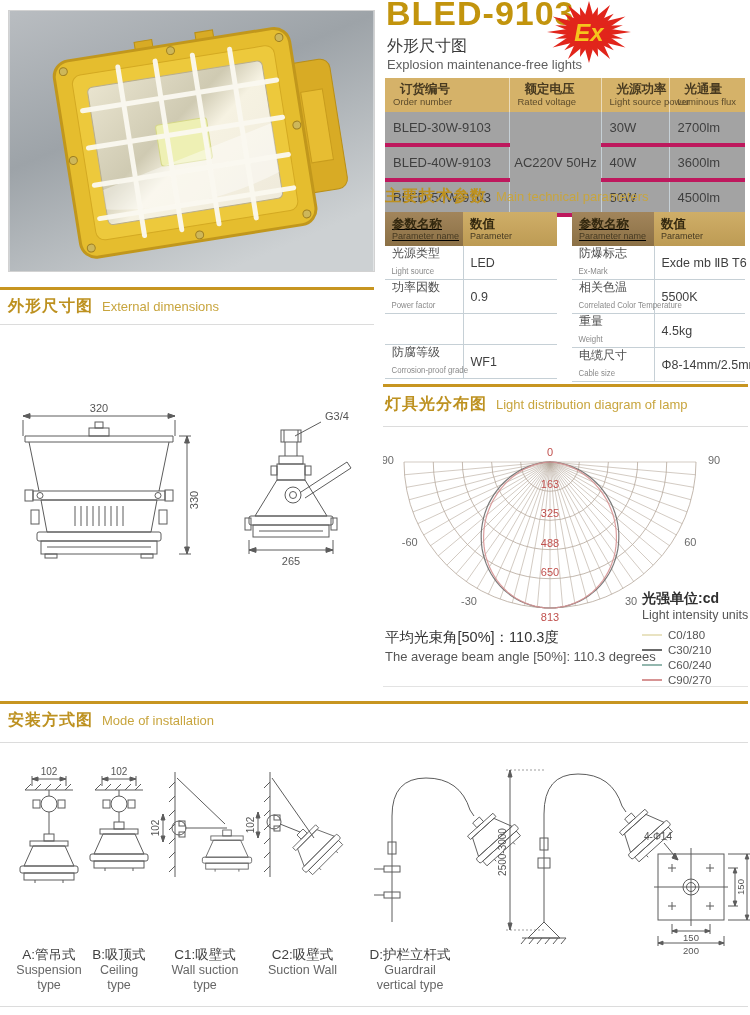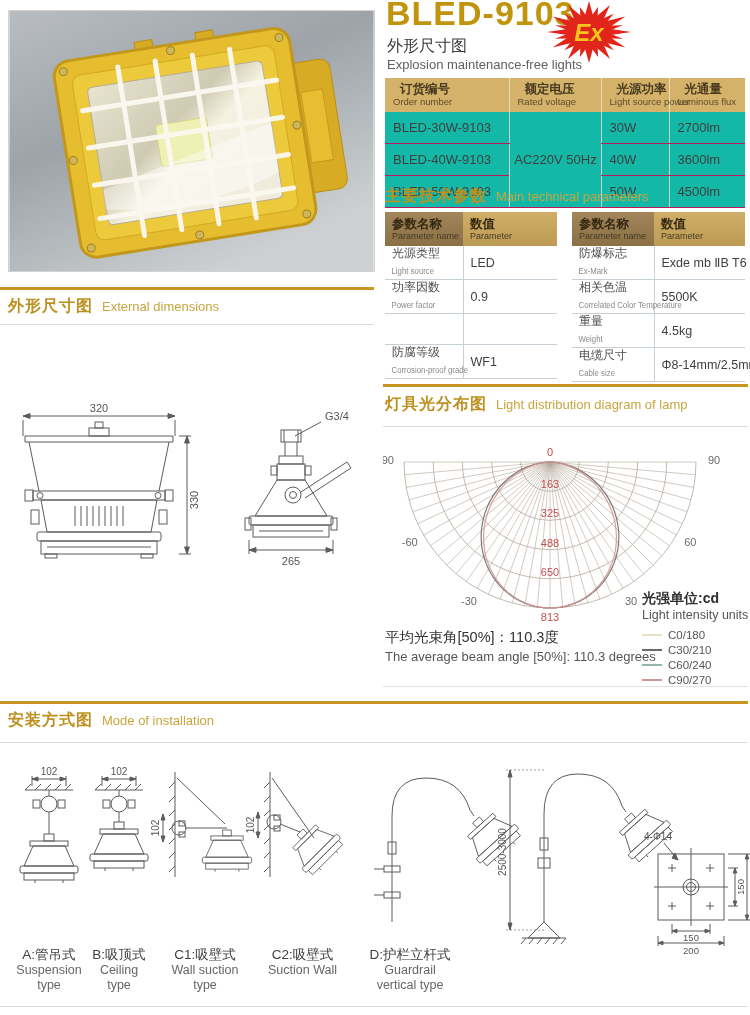--- a/index.html
+++ b/index.html
@@ -15,29 +15,29 @@
   
   .photo{position:absolute;left:8px;top:10px;width:367px;height:262px;border:1px solid #d2d2d2;box-sizing:border-box;}
 
   
   table{border-collapse:collapse;table-layout:fixed;}
   .otable{position:absolute;left:385px;top:78px;width:360px;}
   .otable th{background:#d5b269;height:30px;text-align:left;padding:2px 0 2px 8px;vertical-align:middle;}
   .otable th .cn{font-size:12.5px;font-weight:bold;color:#483a20;line-height:13px;margin-left:7px;}
   .otable th .en{font-size:9.5px;font-weight:normal;color:#5d4c2c;line-height:11px;white-space:nowrap;}
   .otable th + th{border-left:1px solid rgba(255,255,255,.55);}
-  .otable td{height:29px;font-size:13px;color:#3f3f3f;padding-left:8px;border-bottom:1px solid #be185d;vertical-align:middle;background:#14b8a6;}
+  .otable td{height:29px;font-size:13px;color:#3f3f3f;padding-left:8px;border-bottom:4px solid #be185d;vertical-align:middle;background:#a3a3a3;}
   .otable td + td{border-left:1px solid #c6d0d6;}
   .otable td.vcell{text-align:center;padding-left:2px;}
 
   .ptable{position:absolute;top:212px;}
   .ptable.left{left:385px;width:172px;}
   .ptable.right{left:572px;width:173px;}
   .ptable th{height:30px;text-align:left;padding:2px 0 2px 7px;vertical-align:middle;}
-  .ptable th:first-child{background:linear-gradient(180deg,#a2855b,#8b7045);}
+  .ptable th:first-child{background:linear-gradient(180deg,#a2855b,#8b7045);text-decoration:underline;}
   .ptable th:last-child{background:linear-gradient(180deg,#cfae68,#bd9b54);margin-top:19px;}
   .ptable th .cn{font-size:12.5px;font-weight:bold;color:#33280f;line-height:13px;}
   .ptable th .en{font-size:9px;font-weight:normal;color:#463a22;line-height:10px;white-space:nowrap;}
   .ptable td{height:28px;border-bottom:1px solid #c6d0d6;vertical-align:middle;background:#fff;}
   .ptable td + td{border-left:1px solid #c6d0d6;font-size:12.5px;color:#3f3f3f;padding-left:7px;white-space:nowrap;}
   .ptable td .cn{font-size:12px;color:#4f4f4f;line-height:13px;padding-left:6px;white-space:nowrap;}
   .ptable td .en{font-size:8.5px;color:#8a8a8a;line-height:9.5px;padding-left:6px;white-space:nowrap;display:inline-block;transform:scaleX(.92);transform-origin:0 50%;}
 
   
   .gold-line{position:absolute;height:3px;background:#c79520;}

